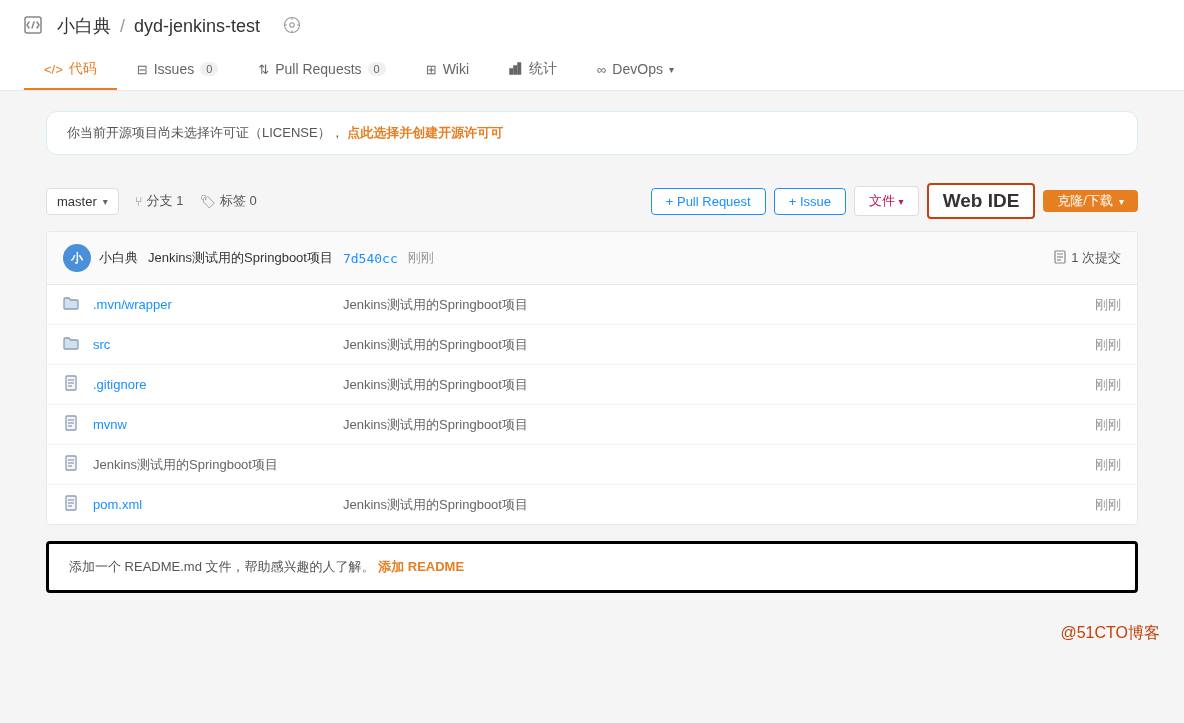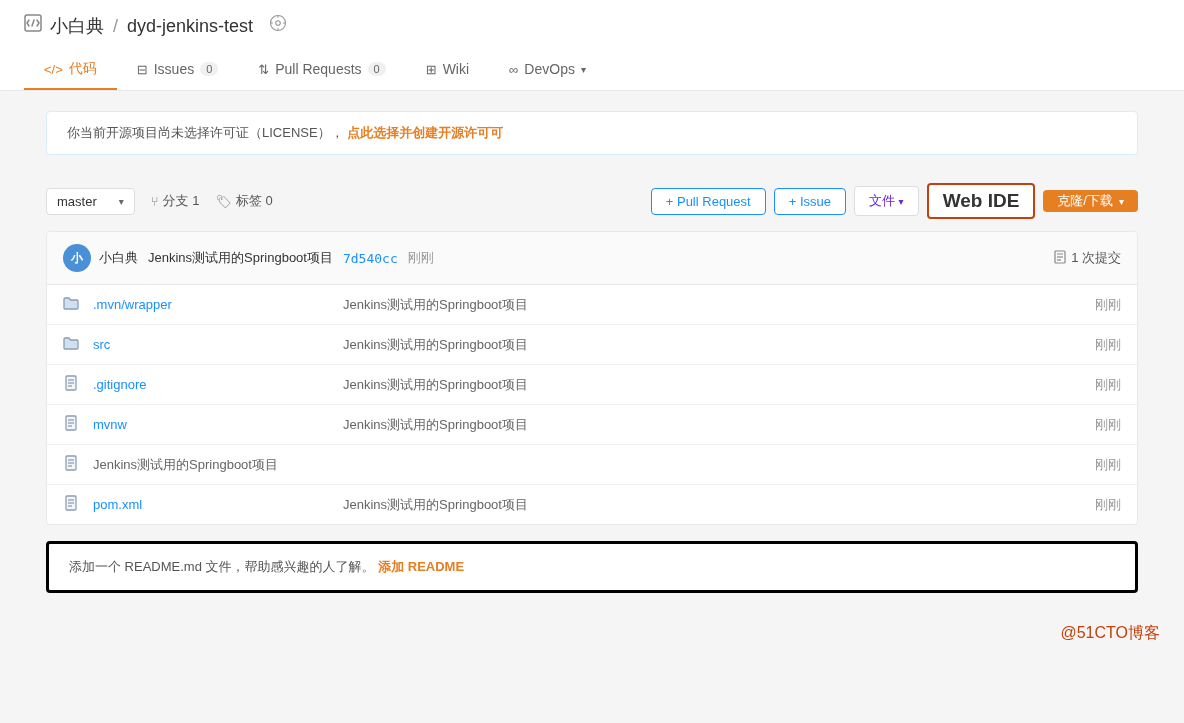--- a/index.html
+++ b/index.html
@@ -9,23 +9,23 @@
       background: #f5f5f5;
       color: #333;
     }
     .header {
       background: #fff;
       border-bottom: 1px solid #e8e8e8;
       padding: 0 24px;
     }
     .header-top {
       display: flex;
-      align-items: flex-start;
+      align-items: flex-end;
       padding: 14px 0 0 0;
-      gap: 8px;
+      gap: 15px;
     }
     .repo-icon {
       color: #666;
       font-size: 16px;
     }
     .repo-title {
       font-size: 18px;
       font-weight: 500;
       color: #333;
     }
@@ -70,21 +70,21 @@
       border-radius: 10px;
     }
     .main-content {
       max-width: 1140px;
       margin: 0 auto;
       padding: 20px 24px;
     }
     .license-notice {
       background: #fff;
       border: 1px solid #d9edf7;
-      border-radius: 4px;
+      border-radius: 11px;
       padding: 12px 20px;
       margin-bottom: 16px;
       color: #555;
       font-size: 13px;
     }
     .license-notice a {
       color: #e67e22;
       font-weight: bold;
       text-decoration: none;
     }
@@ -96,21 +96,21 @@
       padding: 12px 0;
     }
     .toolbar-left {
       display: flex;
       align-items: center;
       gap: 16px;
     }
     .branch-selector {
       display: flex;
       align-items: center;
-      gap: 22px;
+      gap: 6px;
       border: 1px solid #ddd;
       border-radius: 4px;
       padding: 5px 10px;
       background: #fff;
       cursor: pointer;
       font-size: 13px;
     }
     .branch-selector .caret {
       font-size: 10px;
       color: #666;
@@ -132,21 +132,21 @@
       align-items: center;
       gap: 8px;
     }
     .btn {
       padding: 5px 14px;
       border-radius: 4px;
       border: 1px solid #ddd;
       cursor: pointer;
       font-size: 13px;
       background: #fff;
-      color: #6d28d9;
+      color: #be185d;
     }
     .btn-primary {
       background: #fff;
       border-color: #1890ff;
       color: #1890ff;
     }
     .btn-web-ide {
       background: #fff;
       border: 2px solid #c2410c;
       color: #333;
@@ -321,20 +321,30 @@
     <a class="nav-tab" href="#">
       <span style="font-size:13px;">⇅</span>
       <span>Pull Requests</span>
       <span class="badge">0</span>
     </a>
     <a class="nav-tab" href="#">
       <span style="font-size:13px;">⊞</span>
       <span>Wiki</span>
     </a>
     <a class="nav-tab" href="#">
+      <span style="font-size:13px;">
+        <svg width="14" height="14" viewBox="0 0 14 14" fill="none" stroke="#666" stroke-width="1.5">
+          <rect x="1" y="8" width="2.5" height="5" fill="#666"></rect>
+          <rect x="5" y="5" width="2.5" height="8" fill="#666"></rect>
+          <rect x="9" y="2" width="2.5" height="11" fill="#666"></rect>
+        </svg>
+      </span>
+      <span>统计</span>
+    </a>
+    <a class="nav-tab" href="#">
       <span style="font-size:13px;">∞</span>
       <span>DevOps</span>
       <span style="font-size:10px;">▾</span>
     </a>
   </nav>
 </div>
 
 <div class="main-content">
 
   <div class="license-notice">

